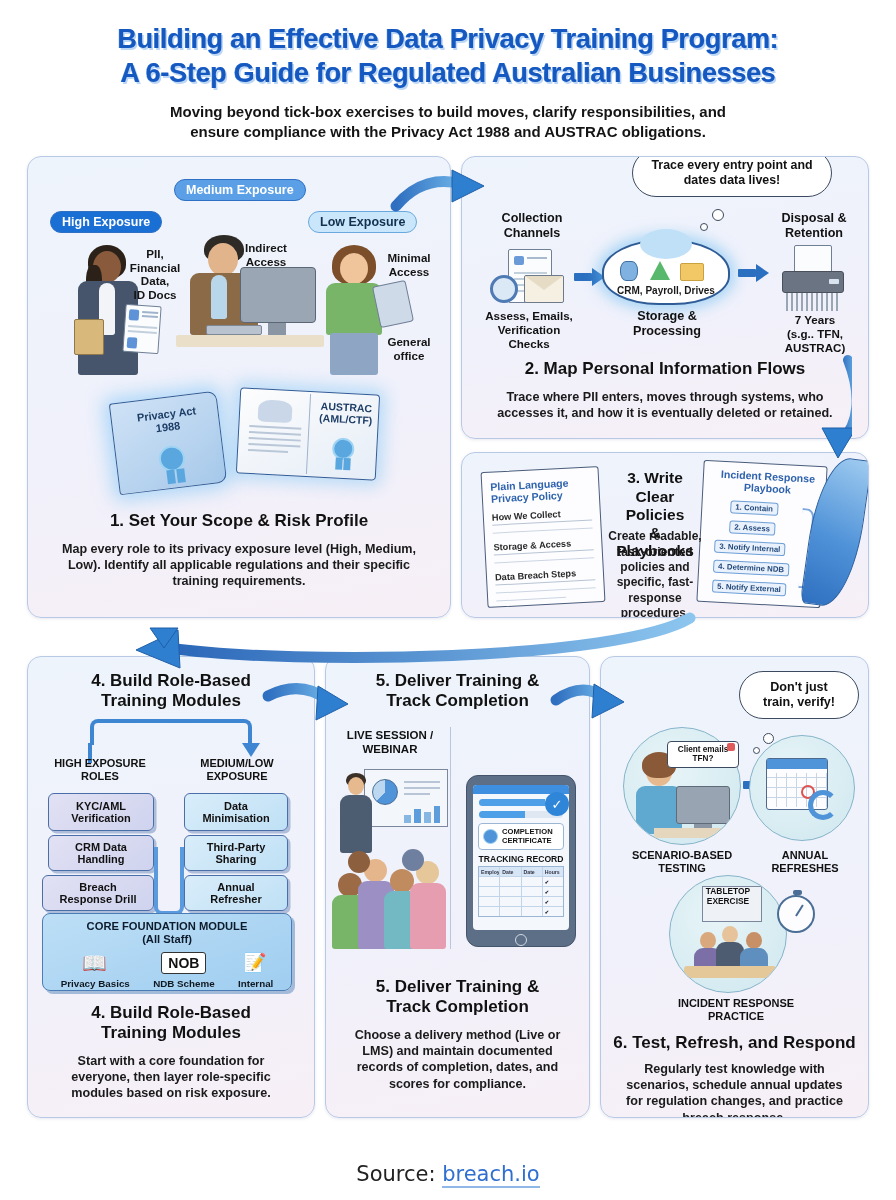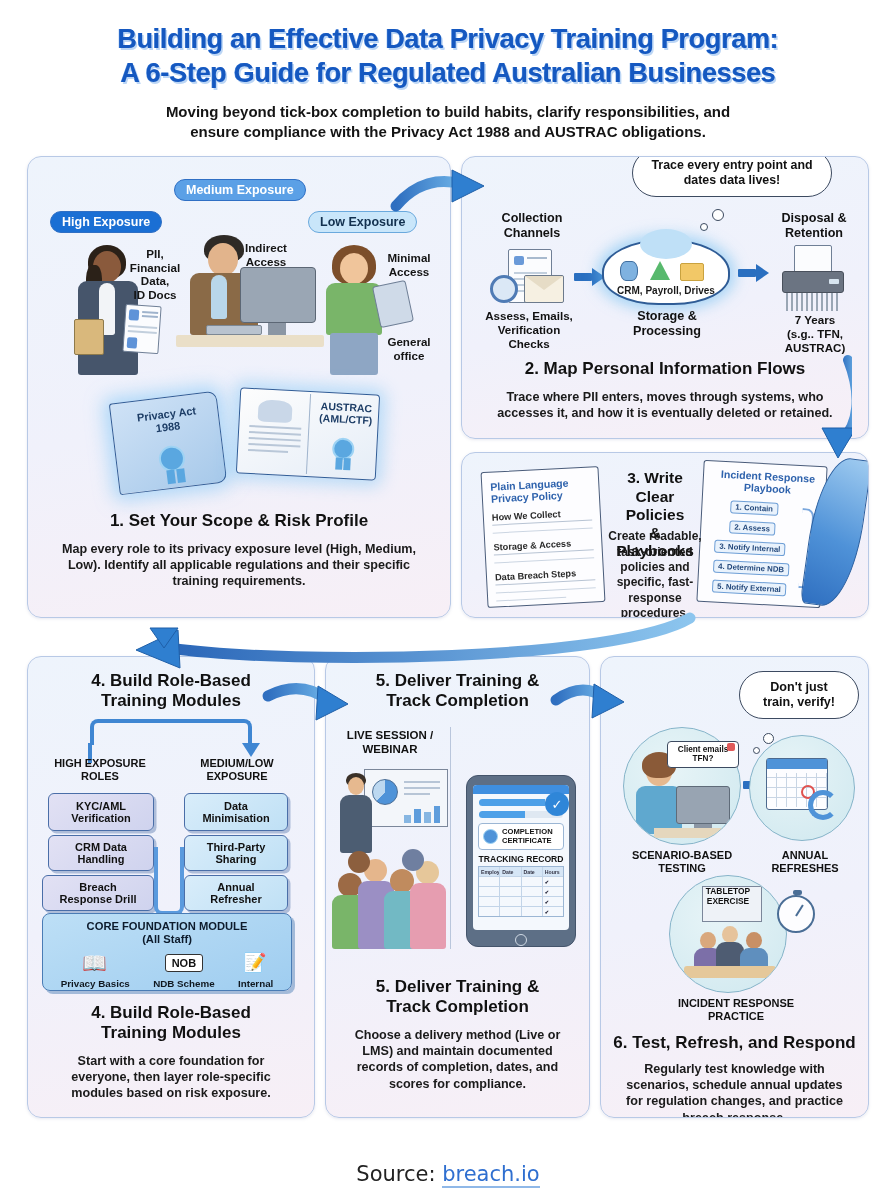--- a/index.html
+++ b/index.html
@@ -141,21 +141,21 @@
   .mod-box.right { background: linear-gradient(145deg,#d9edfa,#bfe0f5); }
   .core-box {
     position:absolute; border:1.6px solid #4a7cb5; border-radius:8px;
     background: linear-gradient(160deg,#bddff6,#9fcdf0);
     box-shadow: 3px 3px 0 rgba(110,150,195,.6);
   }
   .core-title { font-size:11.2px; font-weight:700; color:#0d1b2c; text-align:center; line-height:1.14; padding-top:6px; }
   .core-items { display:flex; justify-content:space-around; align-items:flex-end; padding: 4px 6px 5px; }
   .core-item { text-align:center; font-size:9.8px; font-weight:700; color:#101820; }
   .mini-ico { height:26px; display:flex; align-items:center; justify-content:center; margin-bottom:2px; }
-  .ndb-chip { background:#fff; border:1.5px solid #333; border-radius:3px; font-size:11px; font-weight:700; padding:2px 6px; color:#111;}
+  .ndb-chip { background:#fff; border:1.5px solid #333; border-radius:3px; font-size:14px; font-weight:700; padding:2px 6px; color:#111;}
 
   
   .p5-head { position:absolute; font-size:11.5px; font-weight:700; color:#111; text-align:center; line-height:1.18; }
   .divider-v { position:absolute; width:1.4px; background:#b9c6dc; }
   .tablet {
     position:absolute; background:#5d6f86; border-radius:12px; padding:9px 6px 16px;
     border:1.5px solid #44546b;
   }
   .tab-screen { background:#f4f8fd; border-radius:4px; height:100%; overflow:hidden; }
   .tab-bar { background:#3f8fe0; height:9px; }
@@ -196,21 +196,21 @@
   }
   .footer .src-link { color:#2f6fd0; border-bottom:2px solid #8fb8e8; }
 </style>
 </head>
 <body>
 
 <div class="header">
   <div class="title-line">Building an Effective Data Privacy Training Program:</div>
   <div class="title-line">A 6-Step Guide for Regulated Australian Businesses</div>
   <div class="subtitle">
-    <span>Moving beyond tick-box completion to build habits, clarify responsibilities, and</span><br>
+    <span>Moving beyond tick-box exercises to build moves, clarify responsibilities, and</span><br>
     <span>ensure compliance with the Privacy Act 1988 and AUSTRAC obligations.</span>
   </div>
 </div>
 
 <div class="board">
 
   <div class="panel" id="panel1">
 
     <div class="badge high">High Exposure</div>
     <div class="badge med">Medium Exposure</div>

